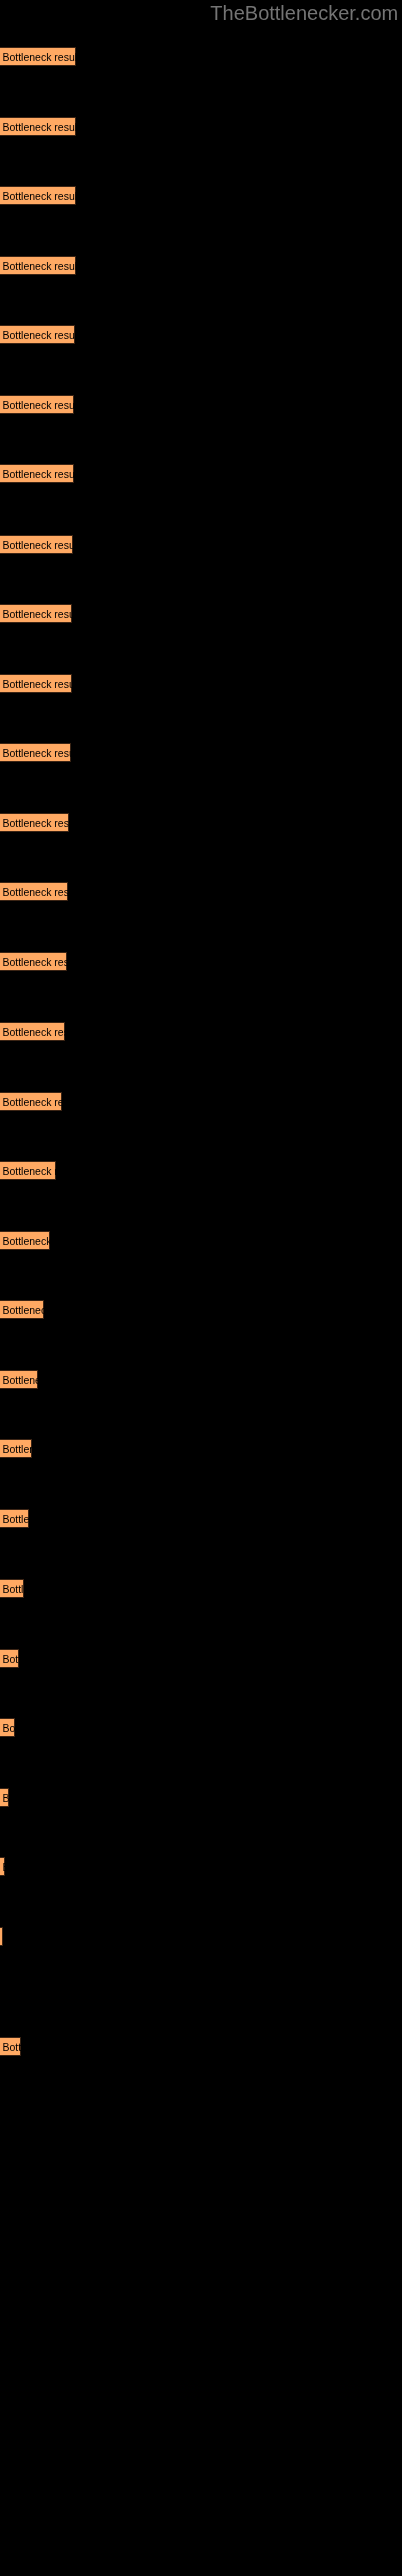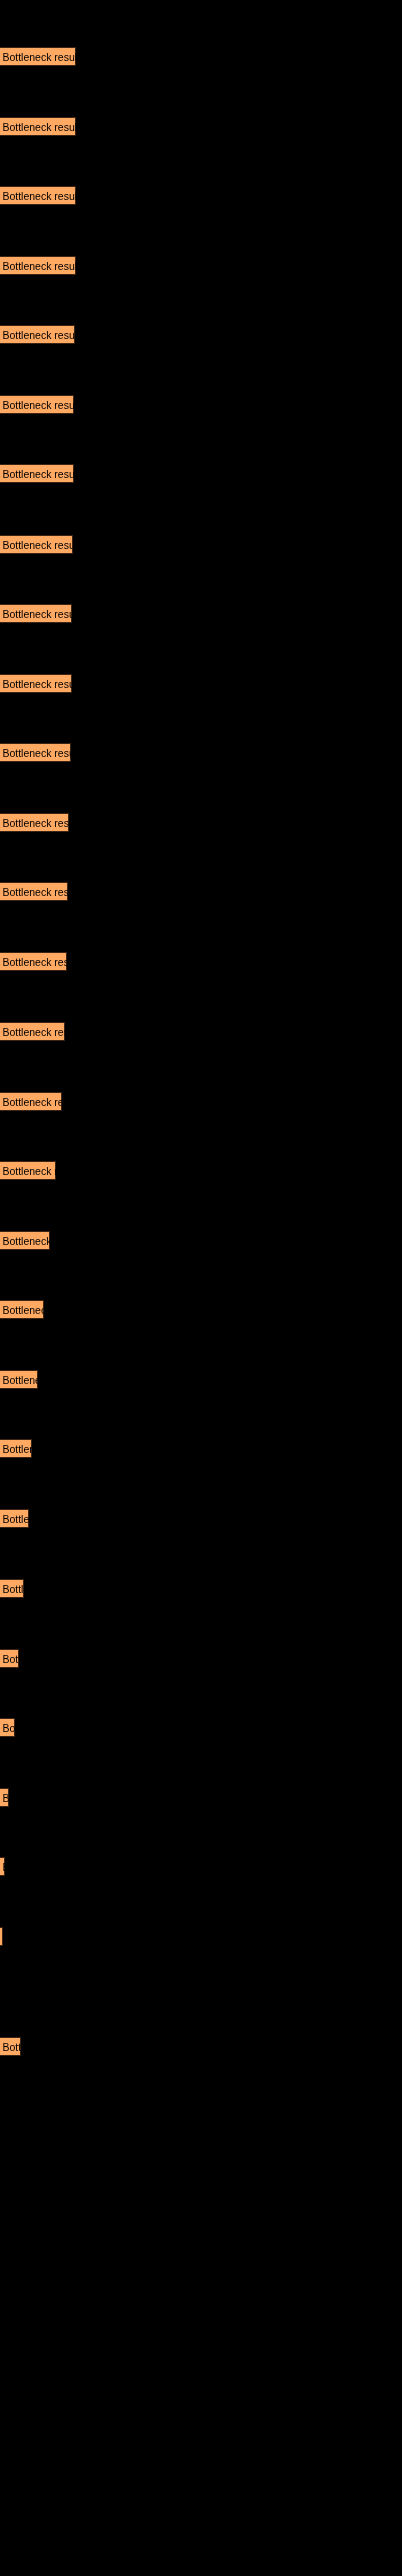--- a/index.html
+++ b/index.html
@@ -75,20 +75,21 @@
     top: 0;
     height: 19.3px;
     overflow: hidden;
   }
 </style>
 </head>
 <body>
 
 <div id="chart-root">
 
+  <div id="watermark">TheBottlenecker.com</div>
 
   <div id="plot-area">
       <div class="bar-row" style="top: 47px; width: 76px;">
         <div class="bar" style="width: 76px; background: rgb(255, 169, 99);"></div>
         <div class="clip" style="width: 76px;">
           <div class="bar-label" style="color: rgb(0, 0, 0);">Bottleneck result</div>
         </div>
       </div>
       <div class="bar-row" style="top: 117px; width: 76px;">
         <div class="bar" style="width: 76px; background: rgb(255, 169, 99);"></div>

